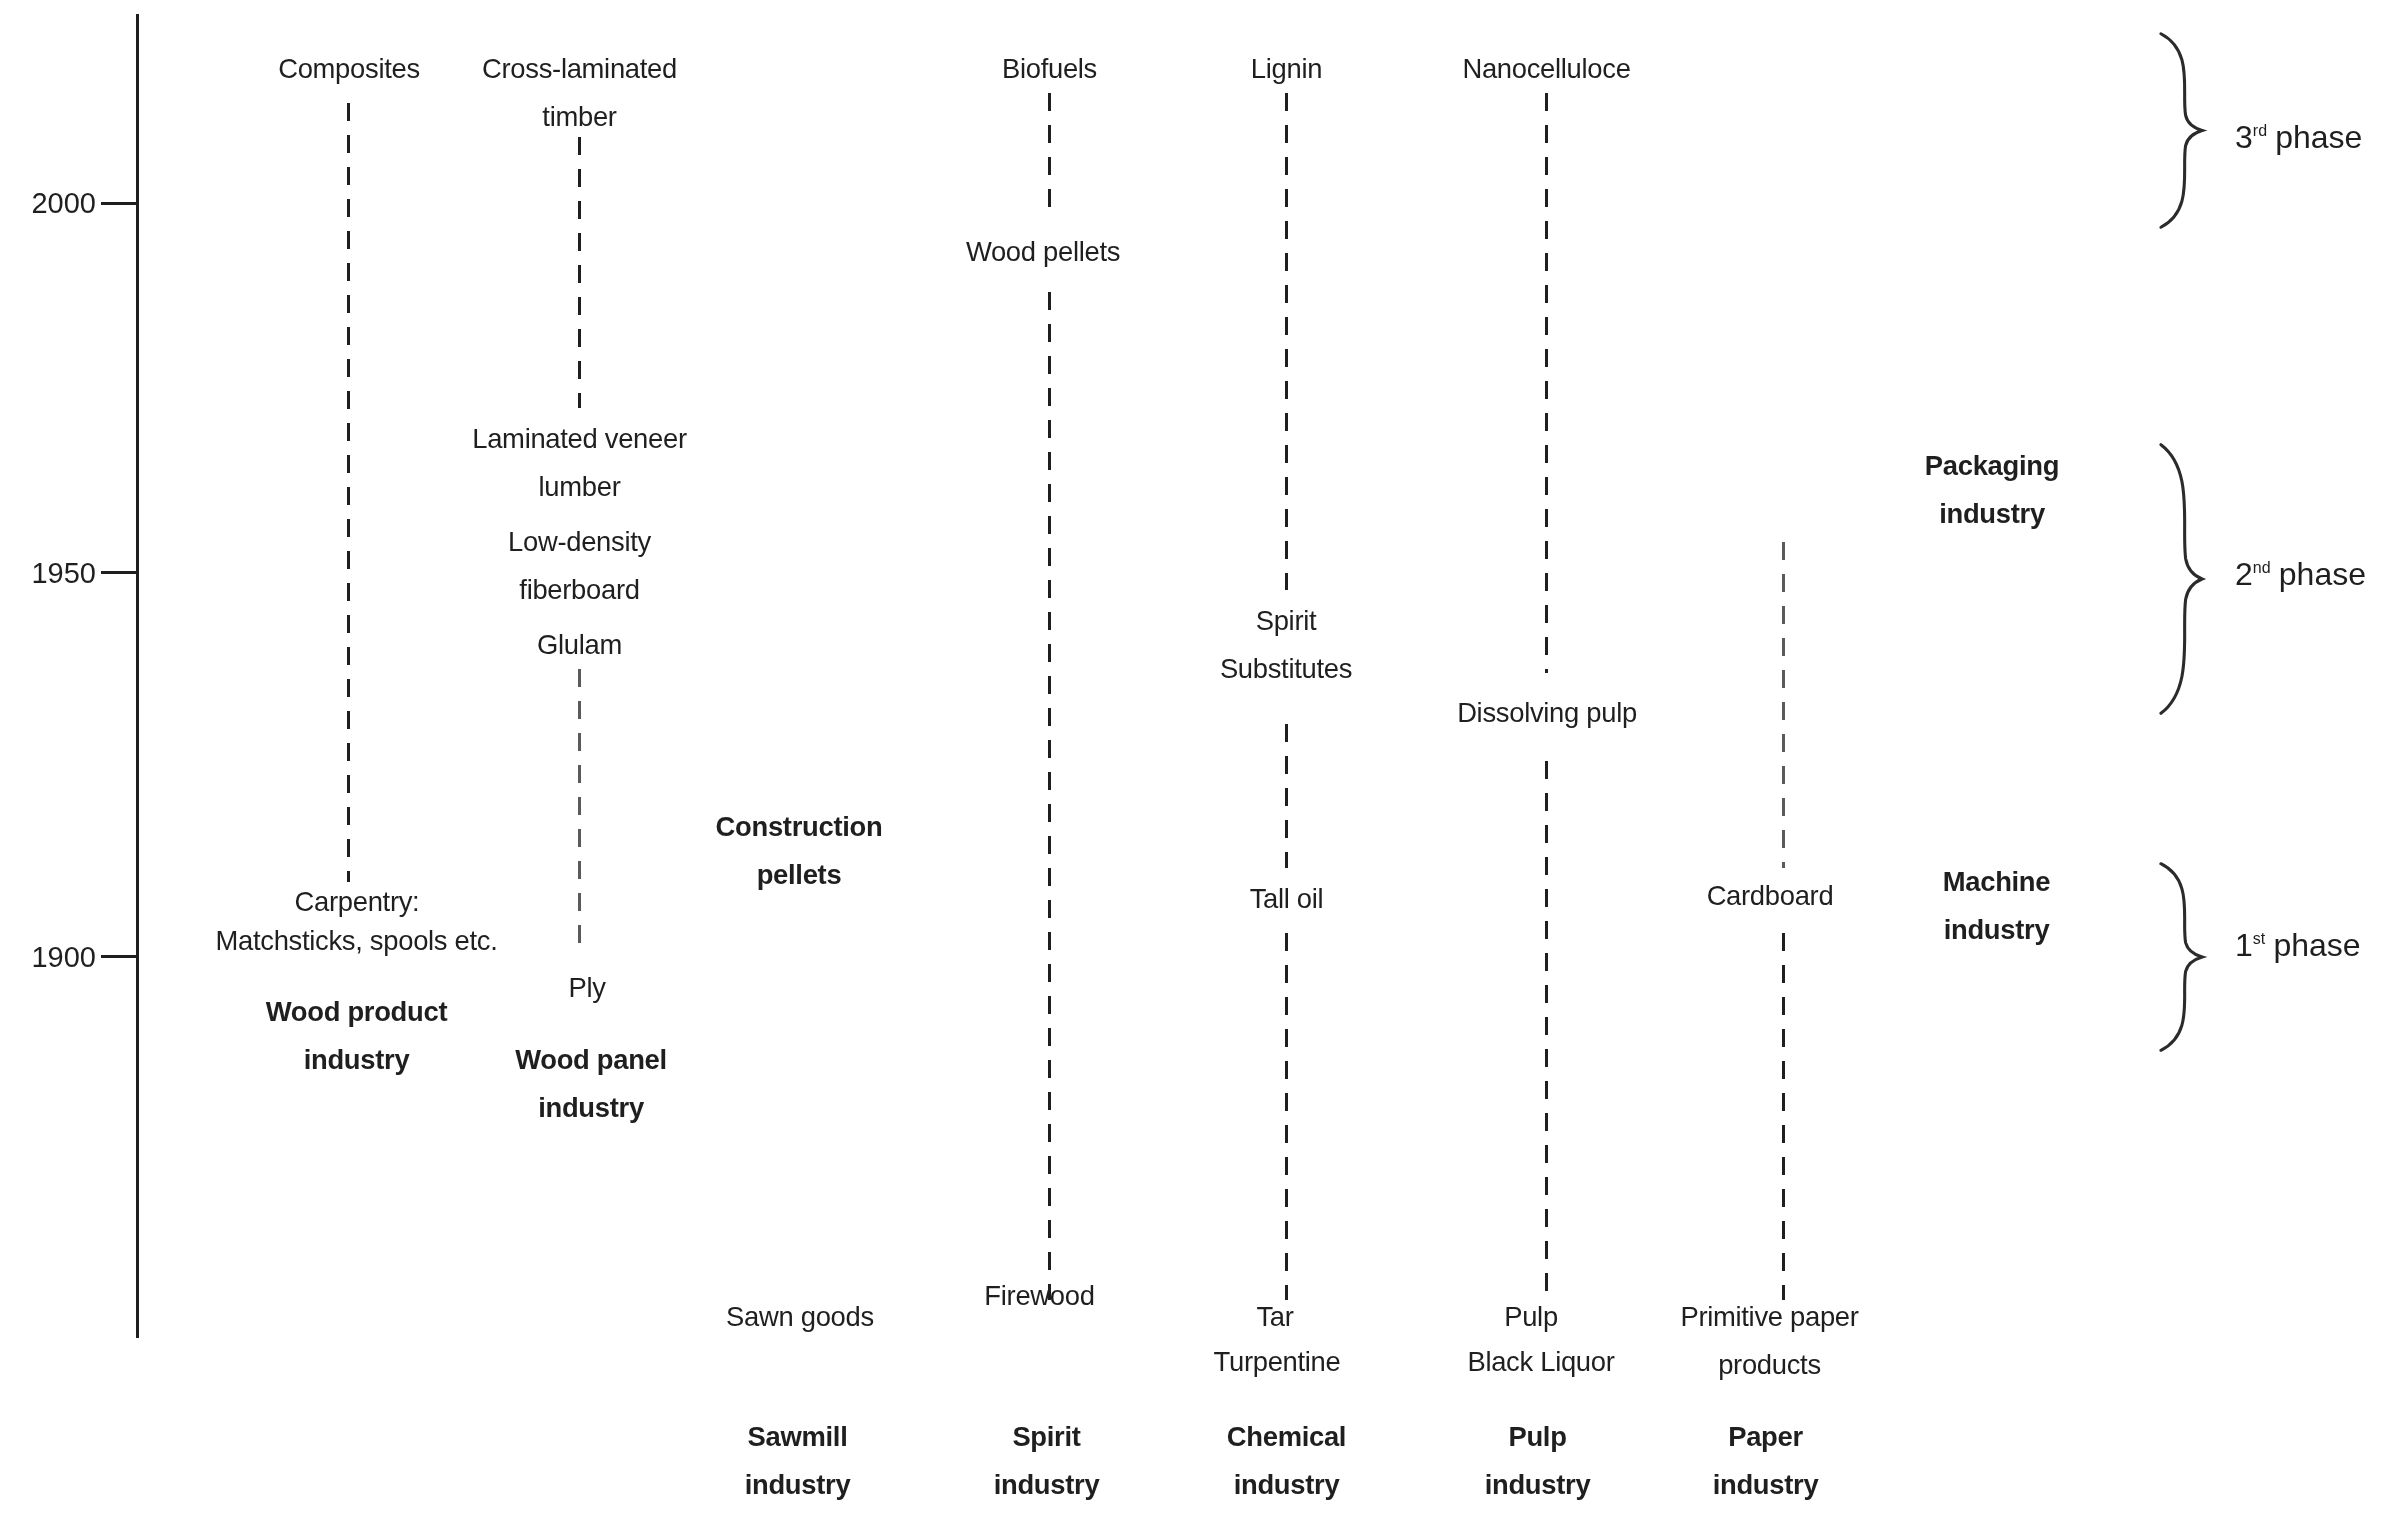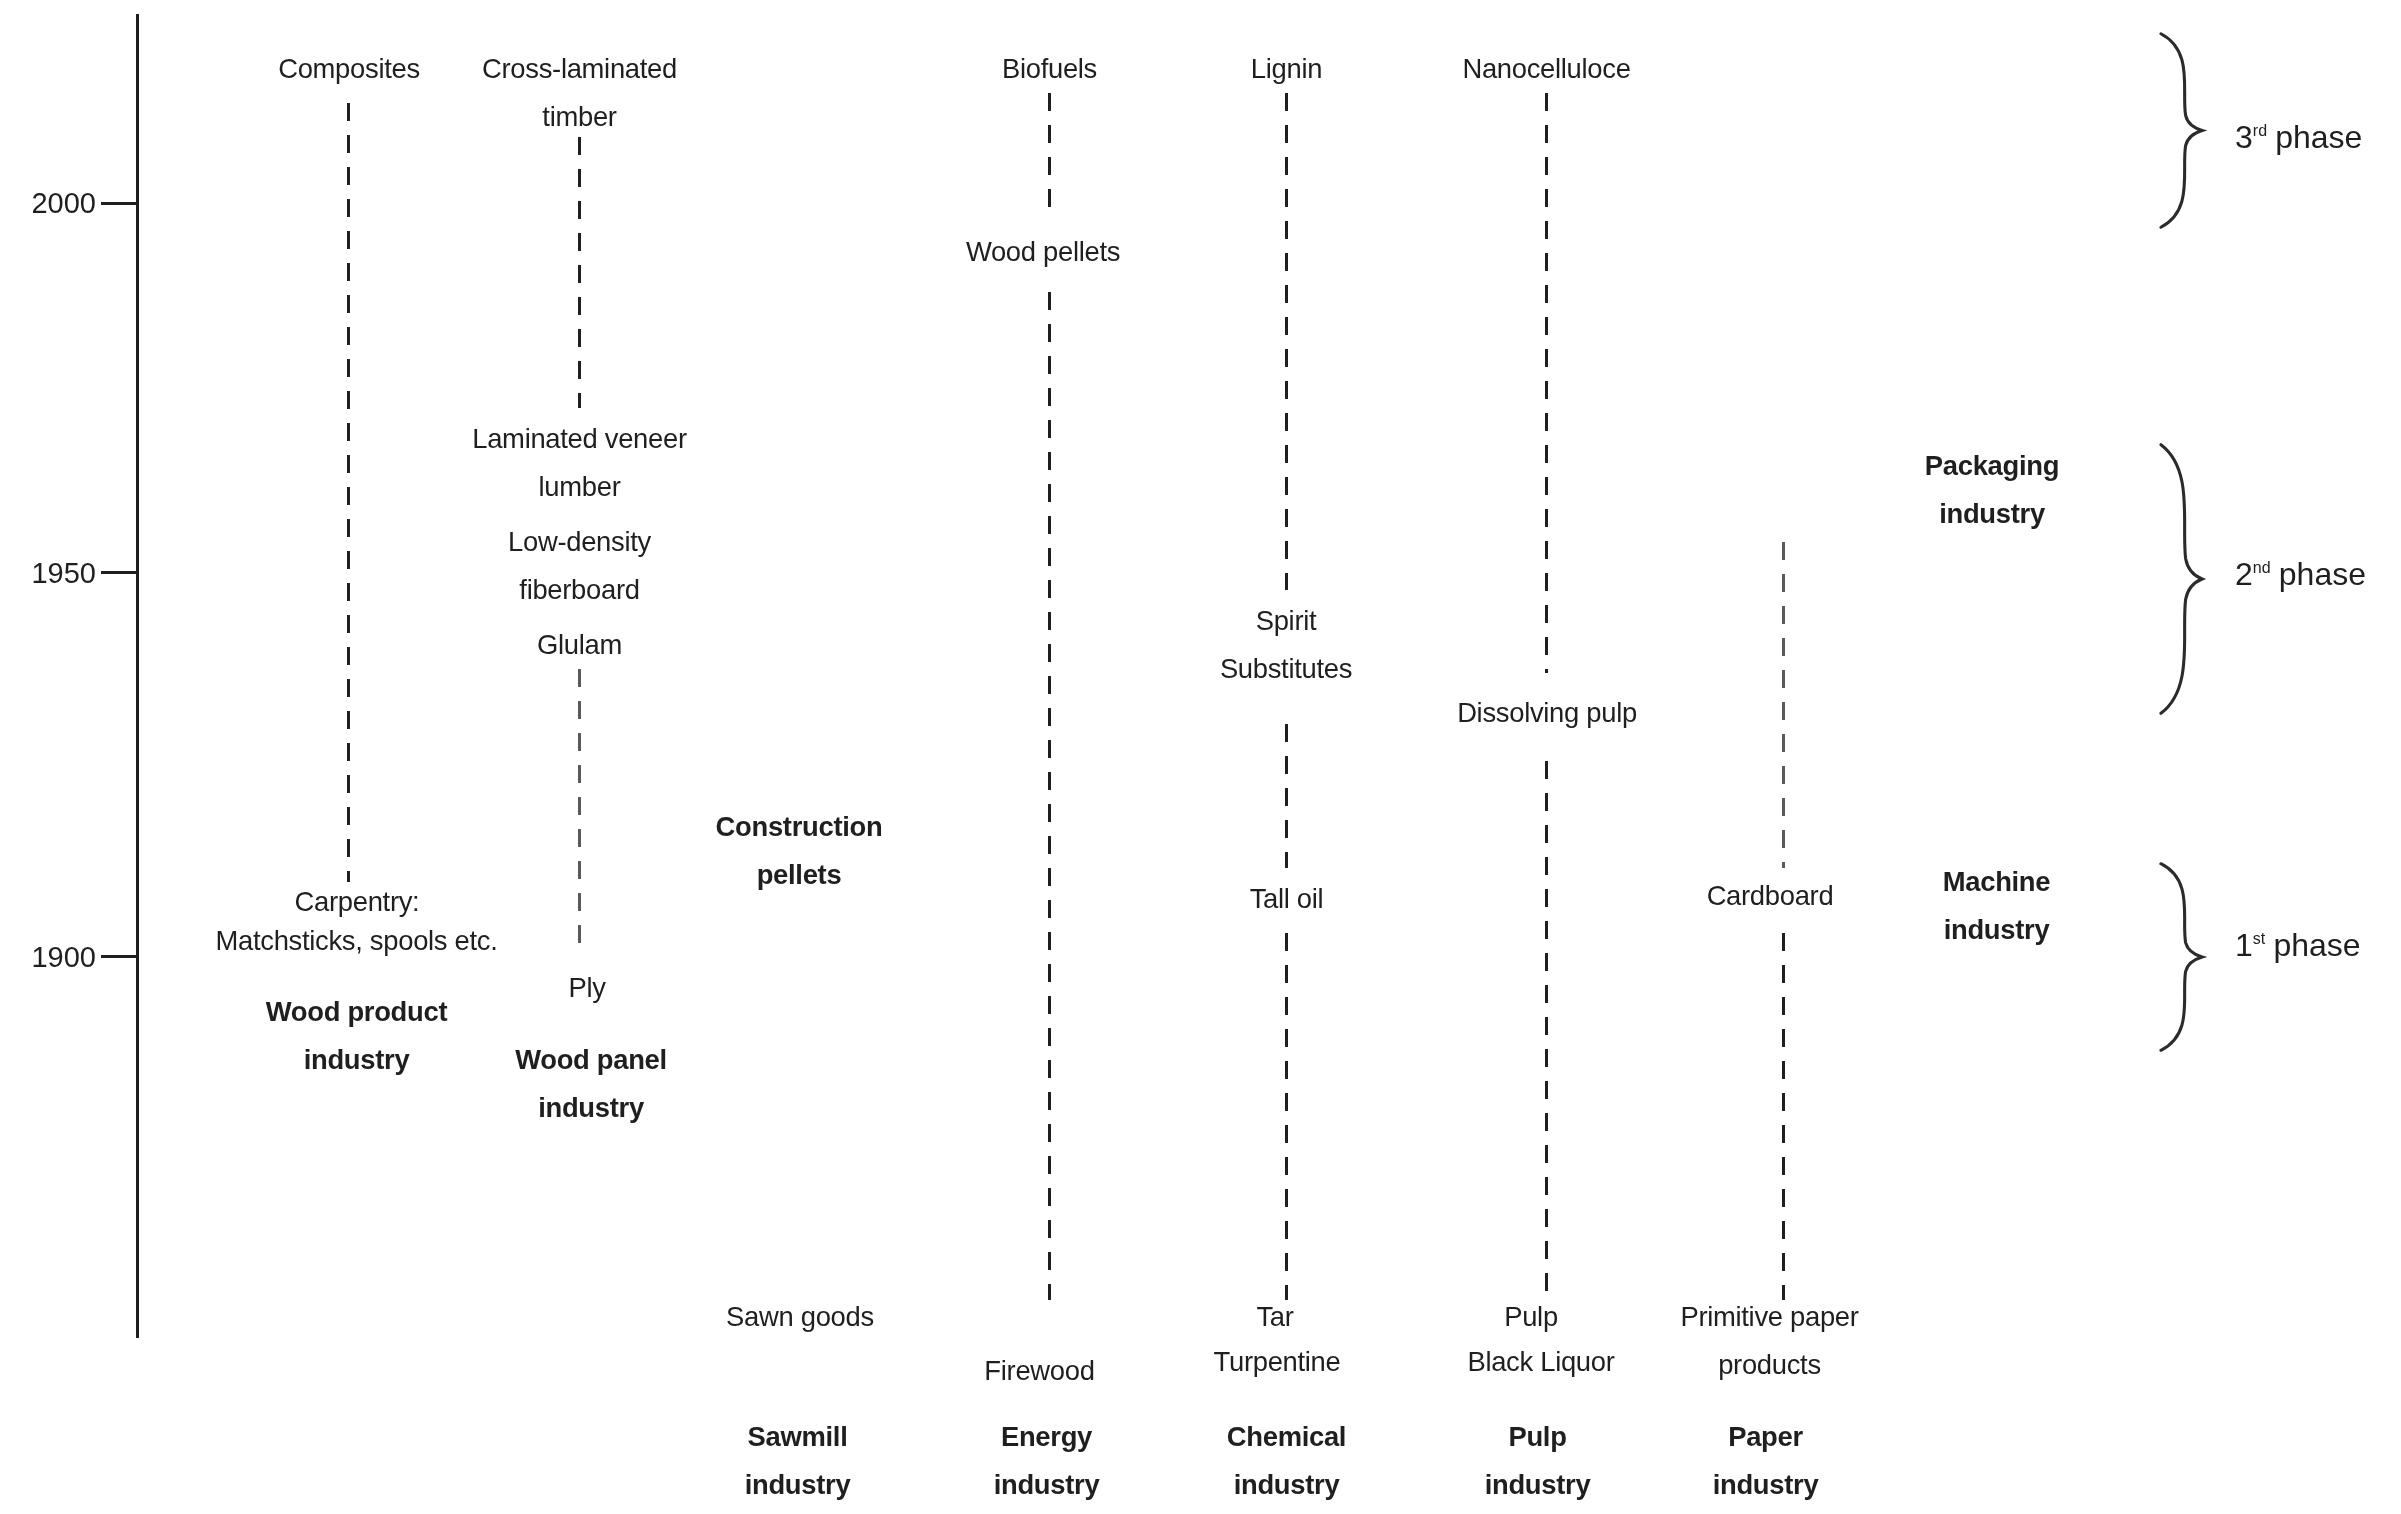--- a/index.html
+++ b/index.html
@@ -69,34 +69,34 @@
   <div class="lbl" style="left:1190px;top:597px;width:192px;">Spirit Substitutes</div>
   <div class="lbl" style="left:1410px;top:689px;width:274px;">Dissolving pulp</div>
   <div class="lbl" style="left:1218px;top:875px;width:137px;">Tall oil</div>
   <div class="lbl" style="left:1681px;top:872px;width:178px;">Cardboard</div>
 
   <div class="lbl" style="left:254px;top:878px;width:206px;">Carpentry:</div>
   <div class="lbl" style="left:137px;top:917px;width:439px;">Matchsticks, spools etc.</div>
   <div class="lbl" style="left:546px;top:964px;width:82px;">Ply</div>
 
   <div class="lbl" style="left:704px;top:1293px;width:192px;">Sawn goods</div>
-  <div class="lbl" style="left:957px;top:1347px;width:165px;">Firewood</div>
+  <div class="lbl" style="left:957px;top:1272px;width:165px;">Firewood</div>
   <div class="lbl" style="left:1220px;top:1293px;width:110px;">Tar</div>
   <div class="lbl" style="left:1188px;top:1338px;width:178px;">Turpentine</div>
   <div class="lbl" style="left:1476px;top:1293px;width:110px;">Pulp</div>
   <div class="lbl" style="left:1438px;top:1338px;width:206px;">Black Liquor</div>
   <div class="lbl" style="left:1646px;top:1293px;width:247px;">Primitive paper products</div>
 
   <div class="lbl bold" style="left:247px;top:988px;width:219px;">Wood product industry</div>
   <div class="lbl bold" style="left:488px;top:1036px;width:206px;">Wood panel industry</div>
   <div class="lbl bold" style="left:696px;top:803px;width:206px;">Construction pellets</div>
   <div class="lbl bold" style="left:1903px;top:442px;width:178px;">Packaging industry</div>
   <div class="lbl bold" style="left:1921px;top:858px;width:151px;">Machine industry</div>
   <div class="lbl bold" style="left:722px;top:1413px;width:151px;">Sawmill industry</div>
-  <div class="lbl bold" style="left:971px;top:1413px;width:151px;">Energy industry</div>
+  <div class="lbl bold" style="left:971px;top:1413px;width:151px;">Spirit industry</div>
   <div class="lbl bold" style="left:1204px;top:1413px;width:165px;">Chemical industry</div>
   <div class="lbl bold" style="left:1462px;top:1413px;width:151px;">Pulp industry</div>
   <div class="lbl bold" style="left:1690px;top:1413px;width:151px;">Paper industry</div>
 
   <svg class="brace" style="left:2154px;top:31px;" width="55" height="199" viewBox="0 0 80 290">
     <path d="M 10 4 C 58 29, 40 87, 46 123 C 49 136, 60 142, 70 145 C 60 148, 49 154, 46 167 C 40 203, 58 261, 10 286"></path>
   </svg>
   <svg class="brace" style="left:2154px;top:442px;" width="55" height="274" viewBox="0 0 80 400">
     <path d="M 10 4 C 58 40, 40 120, 46 170 C 49 187, 60 196, 70 200 C 60 204, 49 213, 46 230 C 40 280, 58 360, 10 396"></path>
   </svg>

